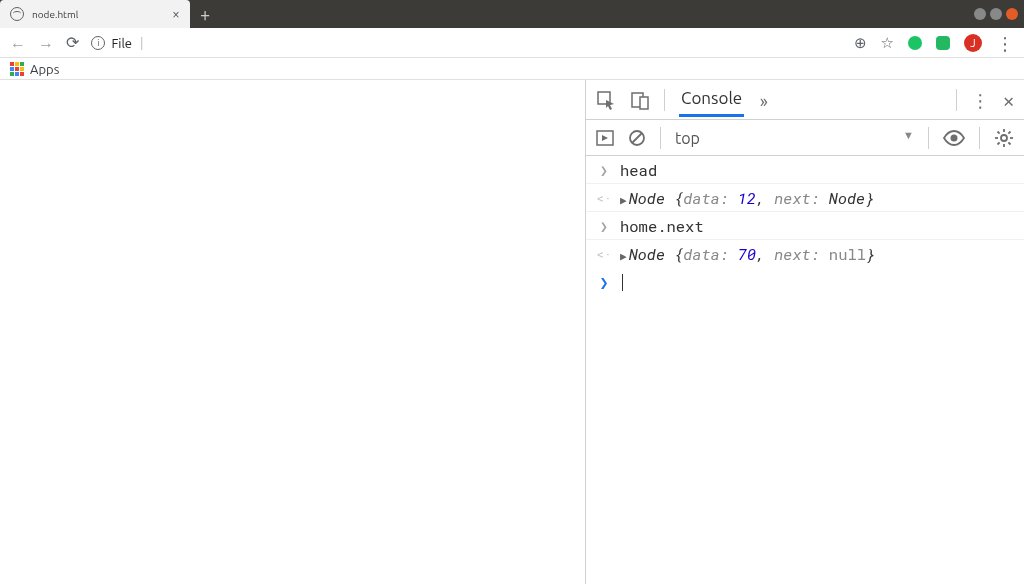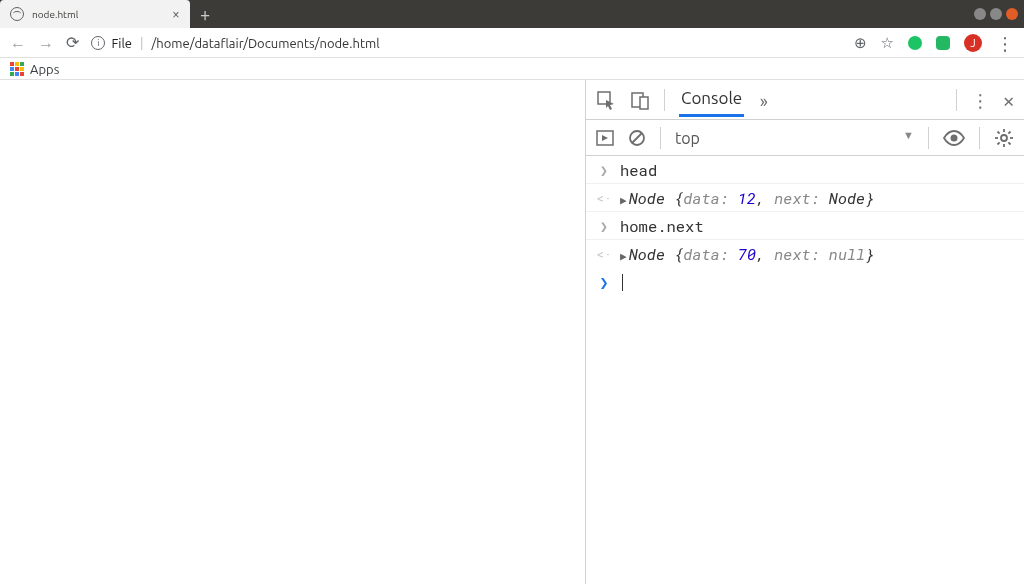--- a/index.html
+++ b/index.html
@@ -189,21 +189,21 @@
     .gutter { width:16px; text-align:center; color:#888; font-size:13px;}
     .gutter.prompt { color:#a5a5a5; }
     .gutter.return { color:#c5c5c5; }
     .gutter.blue { color:#1a73e8; font-weight:bold; font-size:15px;}
     .expand-tri { color:#666; font-size:11px; margin-right:2px;}
     .node-class { font-style: italic; color:#333; }
     .obj-braces { font-style: italic; color:#333;}
     .prop-name { font-style: italic; color:#888;}
     .prop-val-num { color:#1b00cf; font-style: italic;}
     .prop-val-node { color:#333; font-style: italic;}
-    .prop-val-null { color:#888; font-style: italic; text-align: center;}
+    .prop-val-null { color:#888;  text-align: center;}
     .codeinput { color:#333; }
     .cursor-blink {
       display:inline-block; width:1px; height:17px;
       background:#333; vertical-align:middle; margin-left:2px;
       animation: blink 1s step-start infinite;
     }
     @keyframes blink { 50% { opacity:0; } }
   </style>
 </head>
 <body>
@@ -223,21 +223,20 @@
 </div>
 
 <div class="addrbar">
   <span class="nav-ico">←</span>
   <span class="nav-ico">→</span>
   <span class="nav-ico enabled">⟳</span>
   <div class="url-row">
     <span class="url-prefix-ico">i</span>
     <span class="url-file">File</span>
     <span class="url-sep">|</span>
-    <span>/home/dataflair/Documents/node.html</span>
   </div>
   <div class="right-icons">
     <span class="ico">⊕</span>
     <span class="ico">☆</span>
     <span class="ext-g"></span>
     <span class="ext-dot"></span>
     <span class="avatar">
         <span>J</span>
       </span>
     <span class="menu3">⋮</span>

